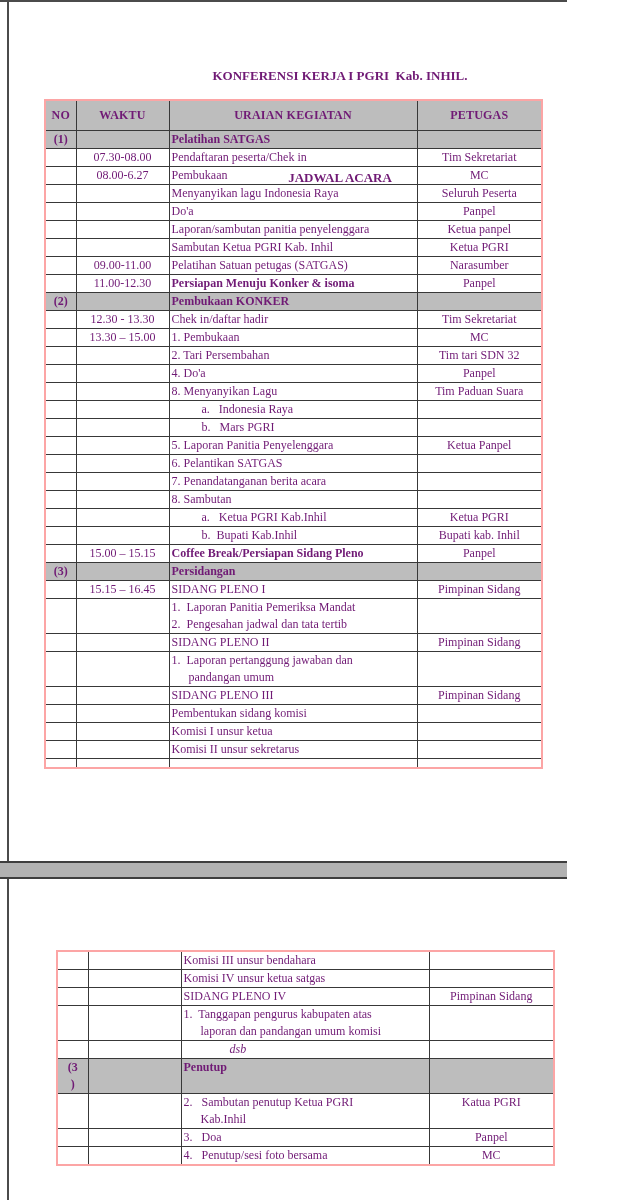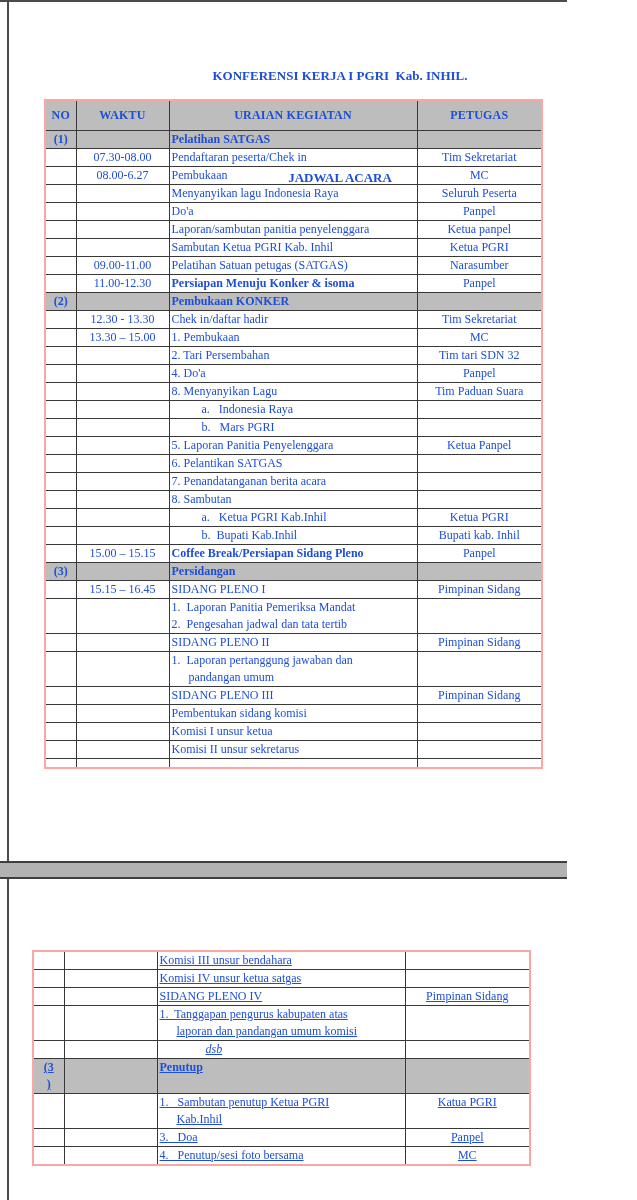--- a/index.html
+++ b/index.html
@@ -1,18 +1,18 @@
 <!DOCTYPE html>
 <html><head>
 <meta charset="utf-8">
 <style>
   html,body{margin:0;padding:0;background:#ffffff;}
   .canvas{
     position:relative;width:567px;height:1200px;background:#ffffff;overflow:hidden;
-    font-family:"Liberation Serif","DejaVu Serif",serif;color:#1d4ed8;
+    font-family:"Liberation Serif","DejaVu Serif",serif;color:#701a75;
   }
   
   .edge{position:absolute;background:#4b4b4b;}
   .edge-top{left:0;top:0;width:637px;height:2px;}
   .edge-left-p1{left:7px;top:0;width:2px;height:862px;}
   .edge-right-p1{left:635px;top:0;width:2px;height:862px;}
   .page-gap{
     position:absolute;left:0;top:861px;width:637px;height:18px;background:#b2b2b2;
     border-top:2px solid #3e3e3e;border-bottom:2px solid #3e3e3e;box-sizing:border-box;
   }
@@ -24,21 +24,21 @@
     position:absolute;left:100px;top:33px;width:480px;text-align:center;
     font-weight:bold;font-size:13px;line-height:17px;white-space:pre-wrap;
   }
 
   
   table.schedule{
     position:absolute;border-collapse:collapse;table-layout:fixed;width:497px;
     font-size:12px;border:2px solid #fca5a5;
   }
   #table-p1{left:44px;top:99px;}
-  #table-p2{left:32px;top:950px;text-decoration:underline;}
+  #table-p2{left:56px;top:950px;}
   .schedule th,.schedule td{border:1px solid #383838;padding:0 2px;vertical-align:top;overflow:hidden;}
   .schedule thead th{
     height:29px;background:#bdbdbd;font-weight:bold;text-align:center;
     vertical-align:middle;font-size:12px;letter-spacing:.2px;
   }
   .schedule td{height:17px;line-height:17px;}
   .c-no{text-align:center;font-weight:bold;}
   .c-waktu{text-align:center;white-space:pre-wrap;}
   .c-uraian{padding-left:4px;}
   .c-petugas{text-align:center;}
@@ -423,21 +423,21 @@
           <td class="c-waktu"></td>
           <td class="c-uraian">
             <div class="line">Penutup</div>
           </td>
           <td class="c-petugas"></td>
         </tr>
         <tr>
           <td class="c-no"></td>
           <td class="c-waktu"></td>
           <td class="c-uraian">
-            <div class="line">1.   Sambutan penutup Ketua PGRI</div>
+            <div class="line">2.   Sambutan penutup Ketua PGRI</div>
             <div class="line cont">Kab.Inhil</div>
           </td>
           <td class="c-petugas">Katua PGRI</td>
         </tr>
         <tr>
           <td class="c-no"></td>
           <td class="c-waktu"></td>
           <td class="c-uraian">
             <div class="line">3.   Doa</div>
           </td>

